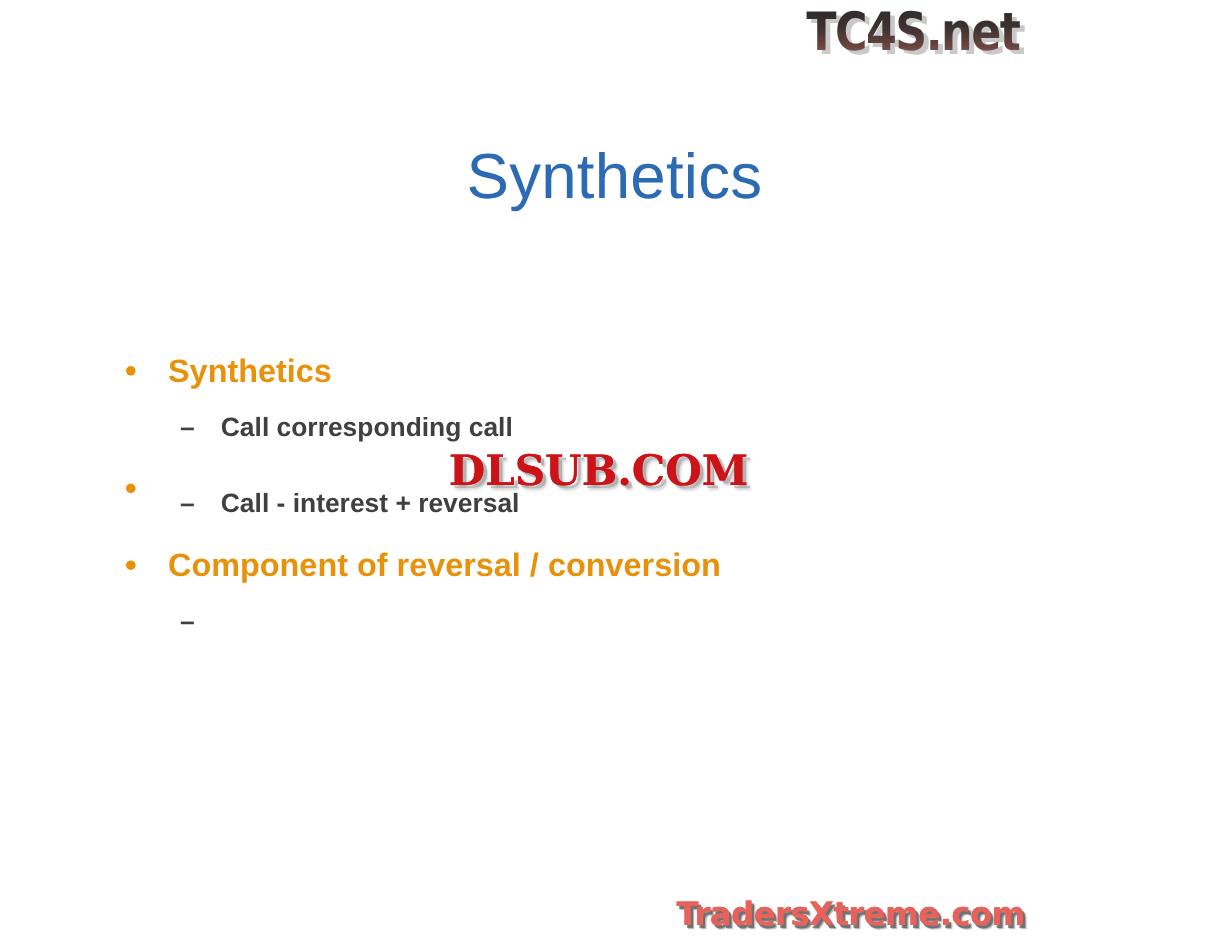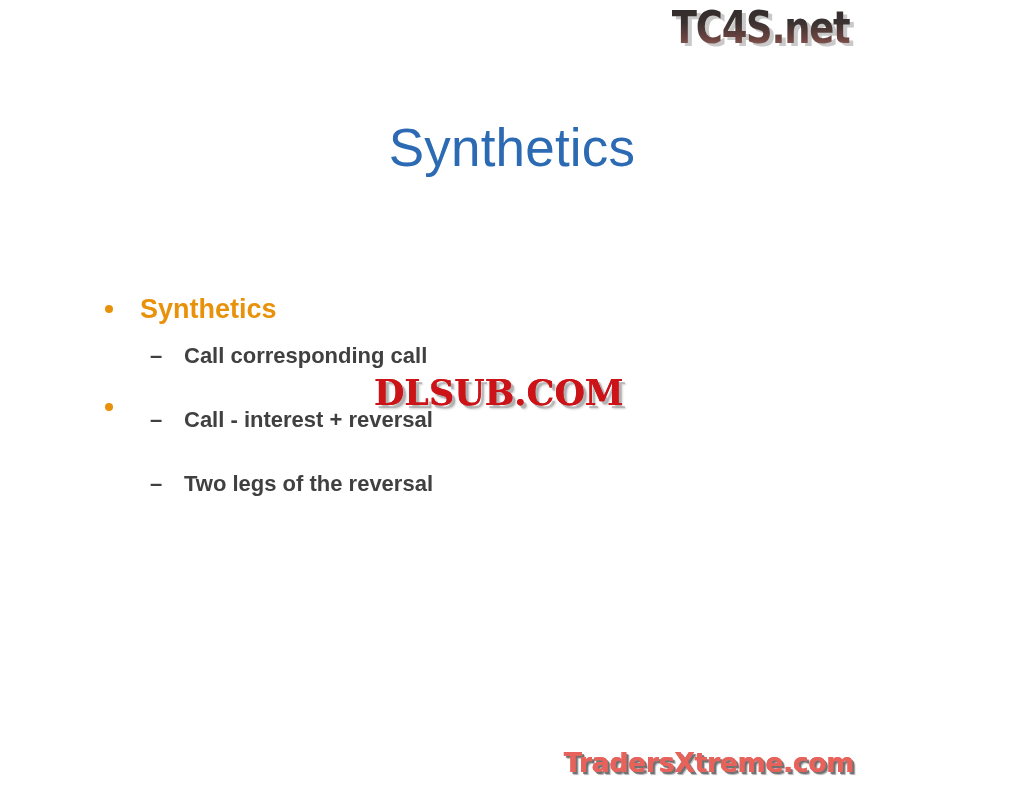--- a/index.html
+++ b/index.html
@@ -213,24 +213,27 @@
       <span class="dot"></span>
     </div>
     <div class="spacer-a"></div>
     <div class="bullet-l2">
       <span class="dash">–</span>
       <span>Call - interest + reversal</span>
     </div>
 
     <div class="spacer-b"></div>
 
+    <div class="bullet-l1">
+      <span class="dot"></span>
+      <span>Component of reversal / conversion</span>
+    </div>
     <div class="spacer-a"></div>
     <div class="bullet-l2">
       <span class="dash">–</span>
-      <span>Two legs of the reversal</span>
     </div>
 
   </div>
 
   <div class="wm-dlsub-wrap">
     <div class="wm-dlsub">DLSUB.COM</div>
     <div class="wm-dlsub-top">DLSUB.COM</div>
   </div>
 
   <div class="wm-tx-wrap">

